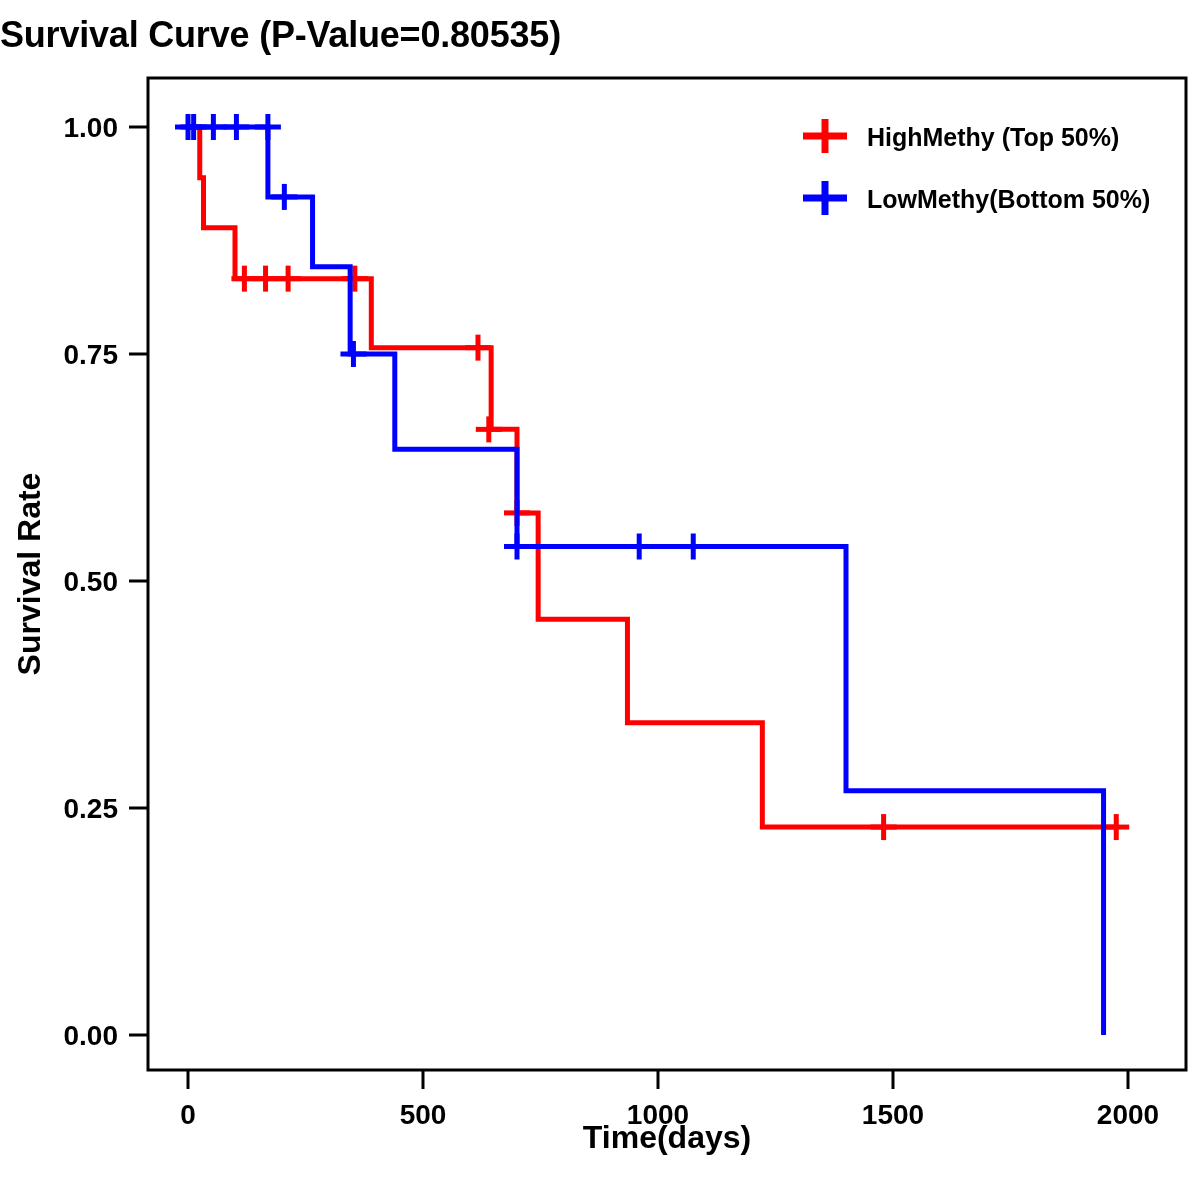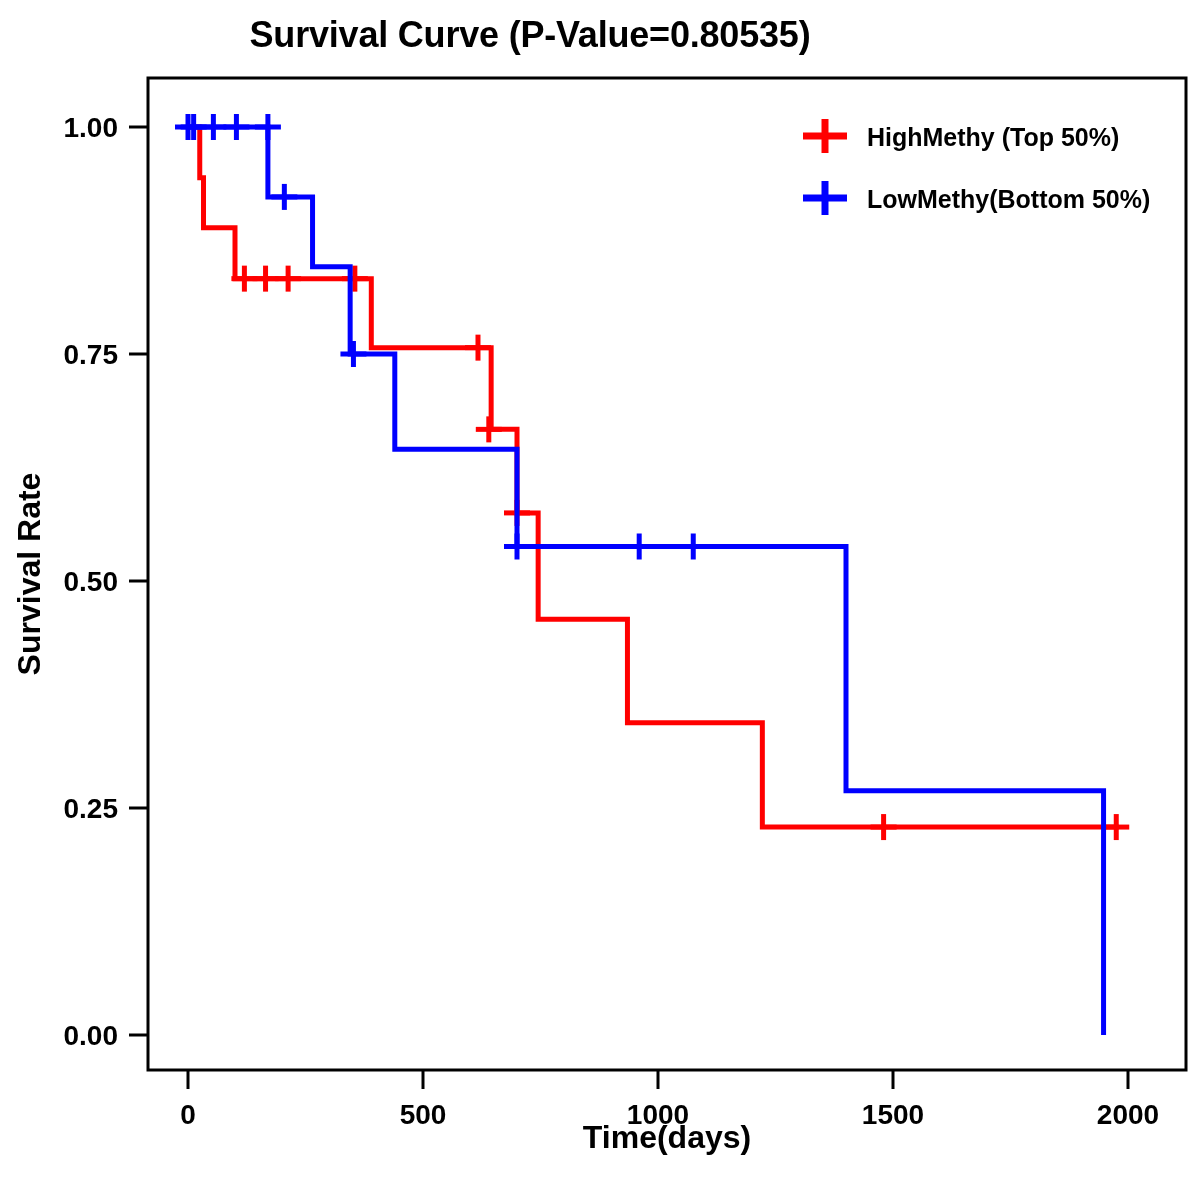--- a/index.html
+++ b/index.html
@@ -15,24 +15,23 @@
     overflow: hidden;
   }
   #figure {
     position: relative;
     width: 1200px;
     height: 1200px;
     background: #ffffff;
   }
   #chart-title {
     position: absolute;
-    left: 12px;
+    left: 0;
     top: 14px;
     width: 1036px;
-    text-align: center;
     font-size: 36px;
     font-weight: bold;
     color: #000000;
     letter-spacing: -0.2px;
   }
   #plot-svg {
     position: absolute;
     left: 0;
     top: 0;
   }

